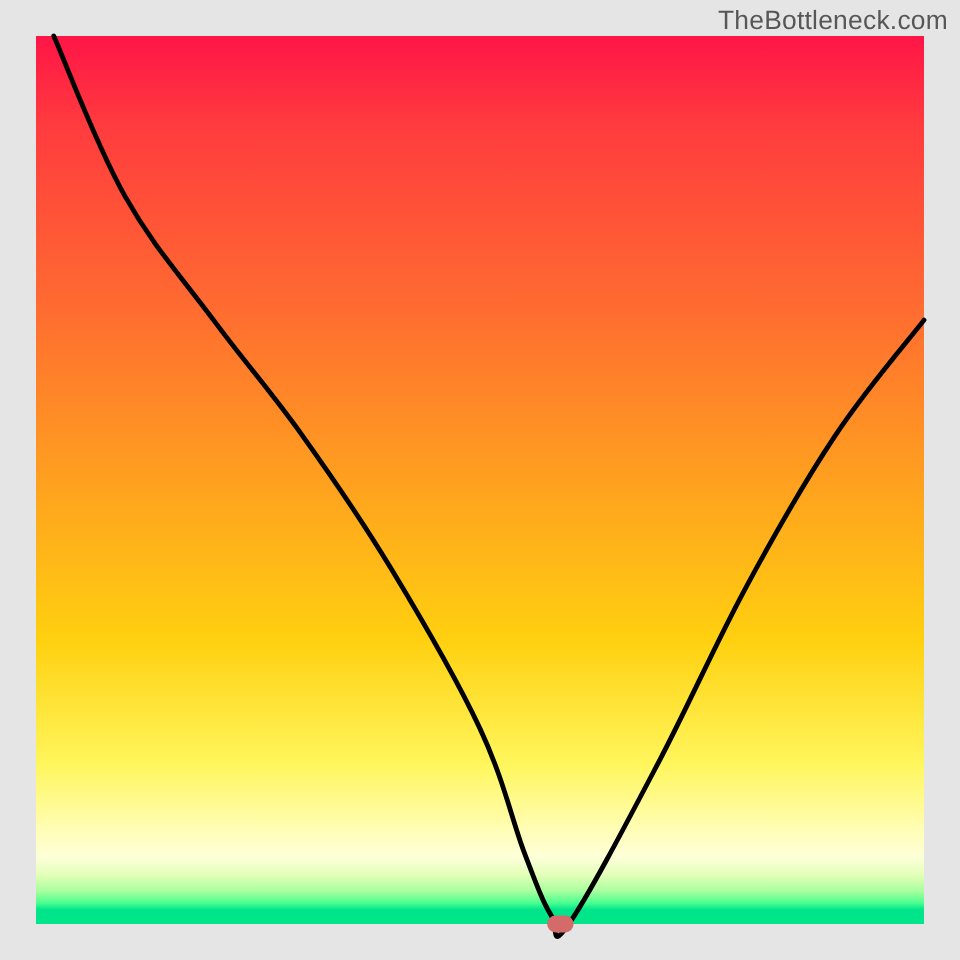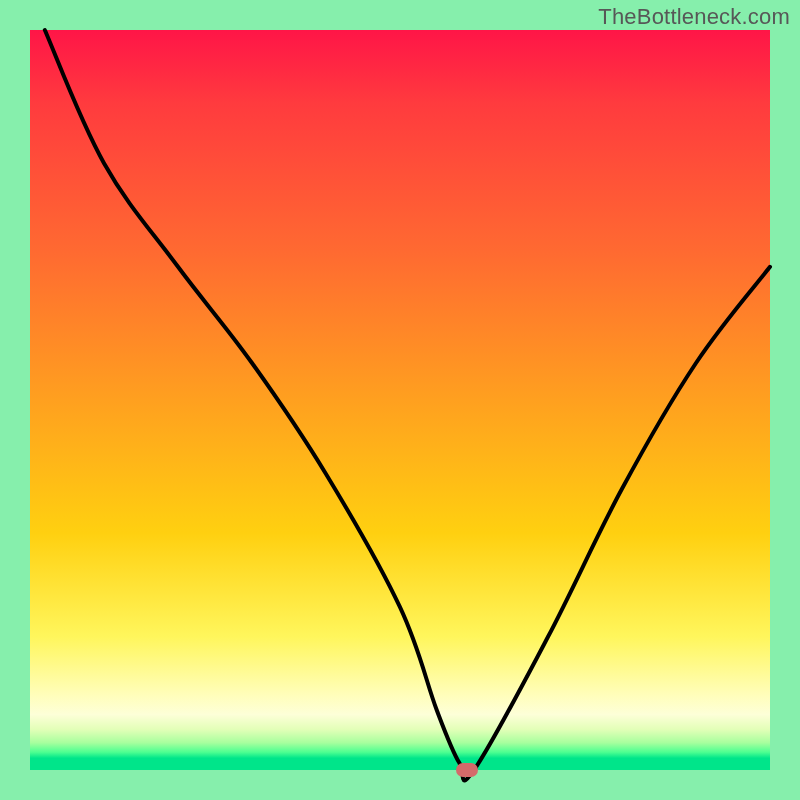--- a/index.html
+++ b/index.html
@@ -8,21 +8,21 @@
     width: 800px;
     height: 800px;
     background: #000;
     overflow: hidden;
     font-family: Arial, Helvetica, sans-serif;
   }
   .frame {
     position: relative;
     width: 800px;
     height: 800px;
-    background: #86efac;
+    background: #e5e5e5;
   }
   .watermark {
     position: absolute;
     top: 4px;
     right: 10px;
     color: #575757;
     font-size: 22px;
     font-weight: 500;
     letter-spacing: 0.2px;
     z-index: 10;

